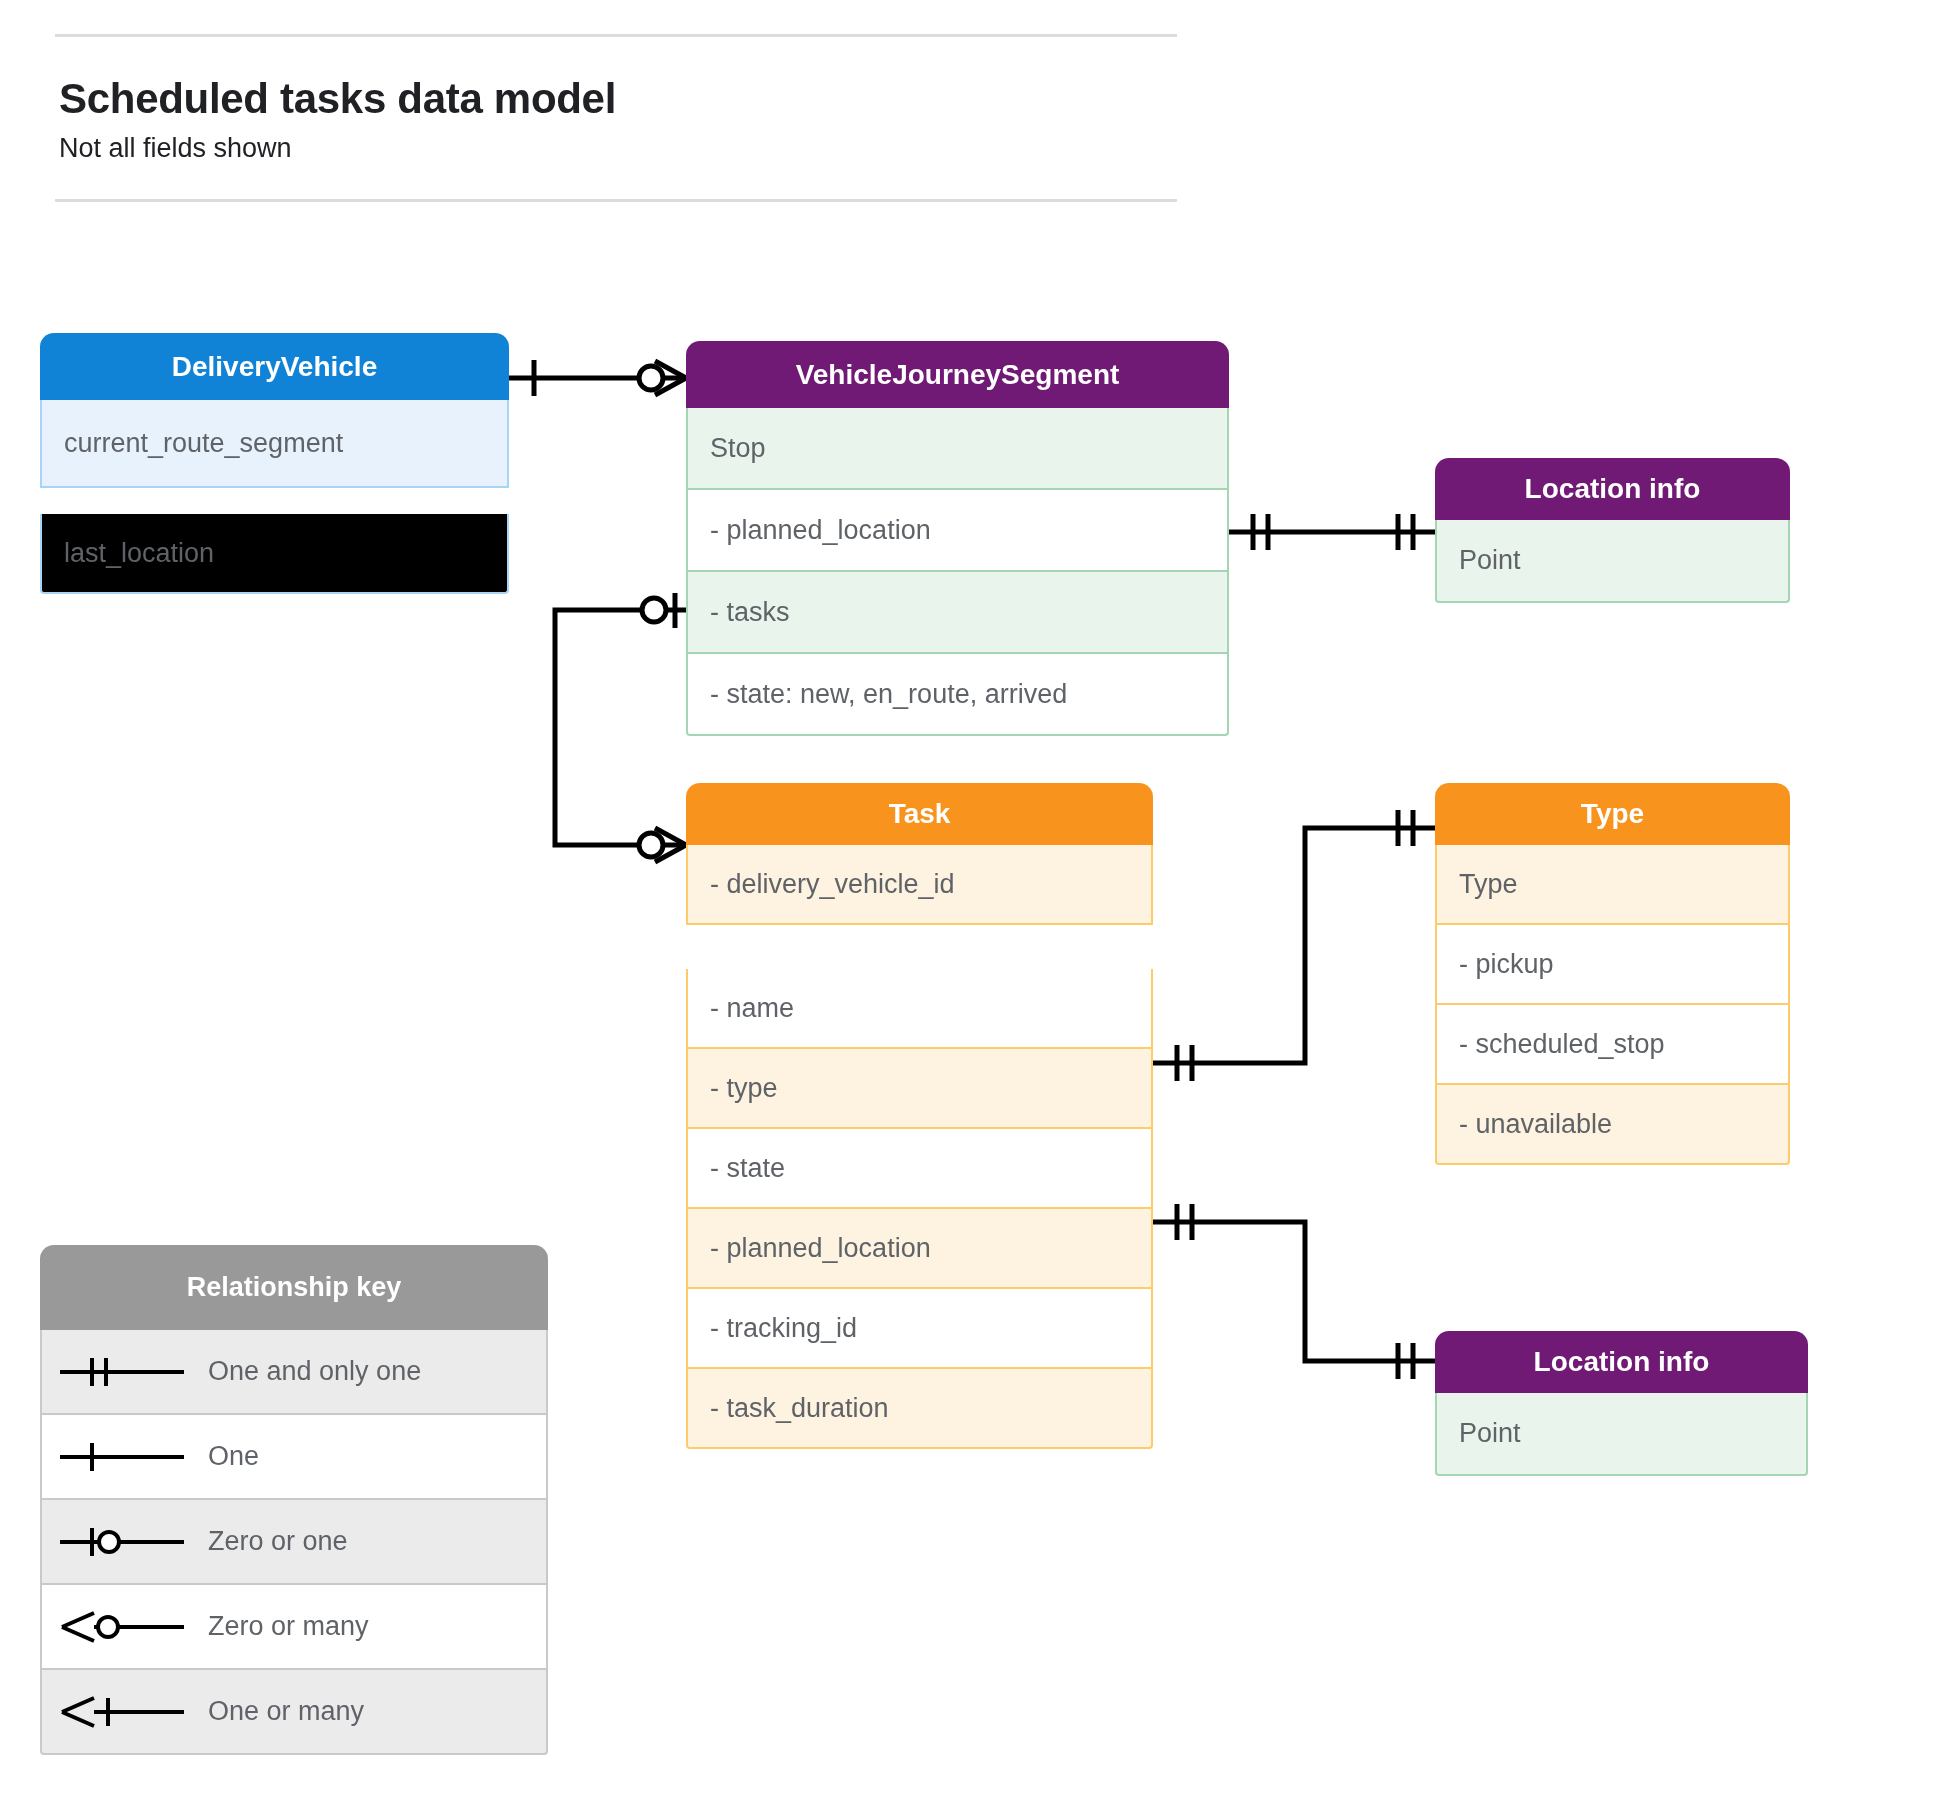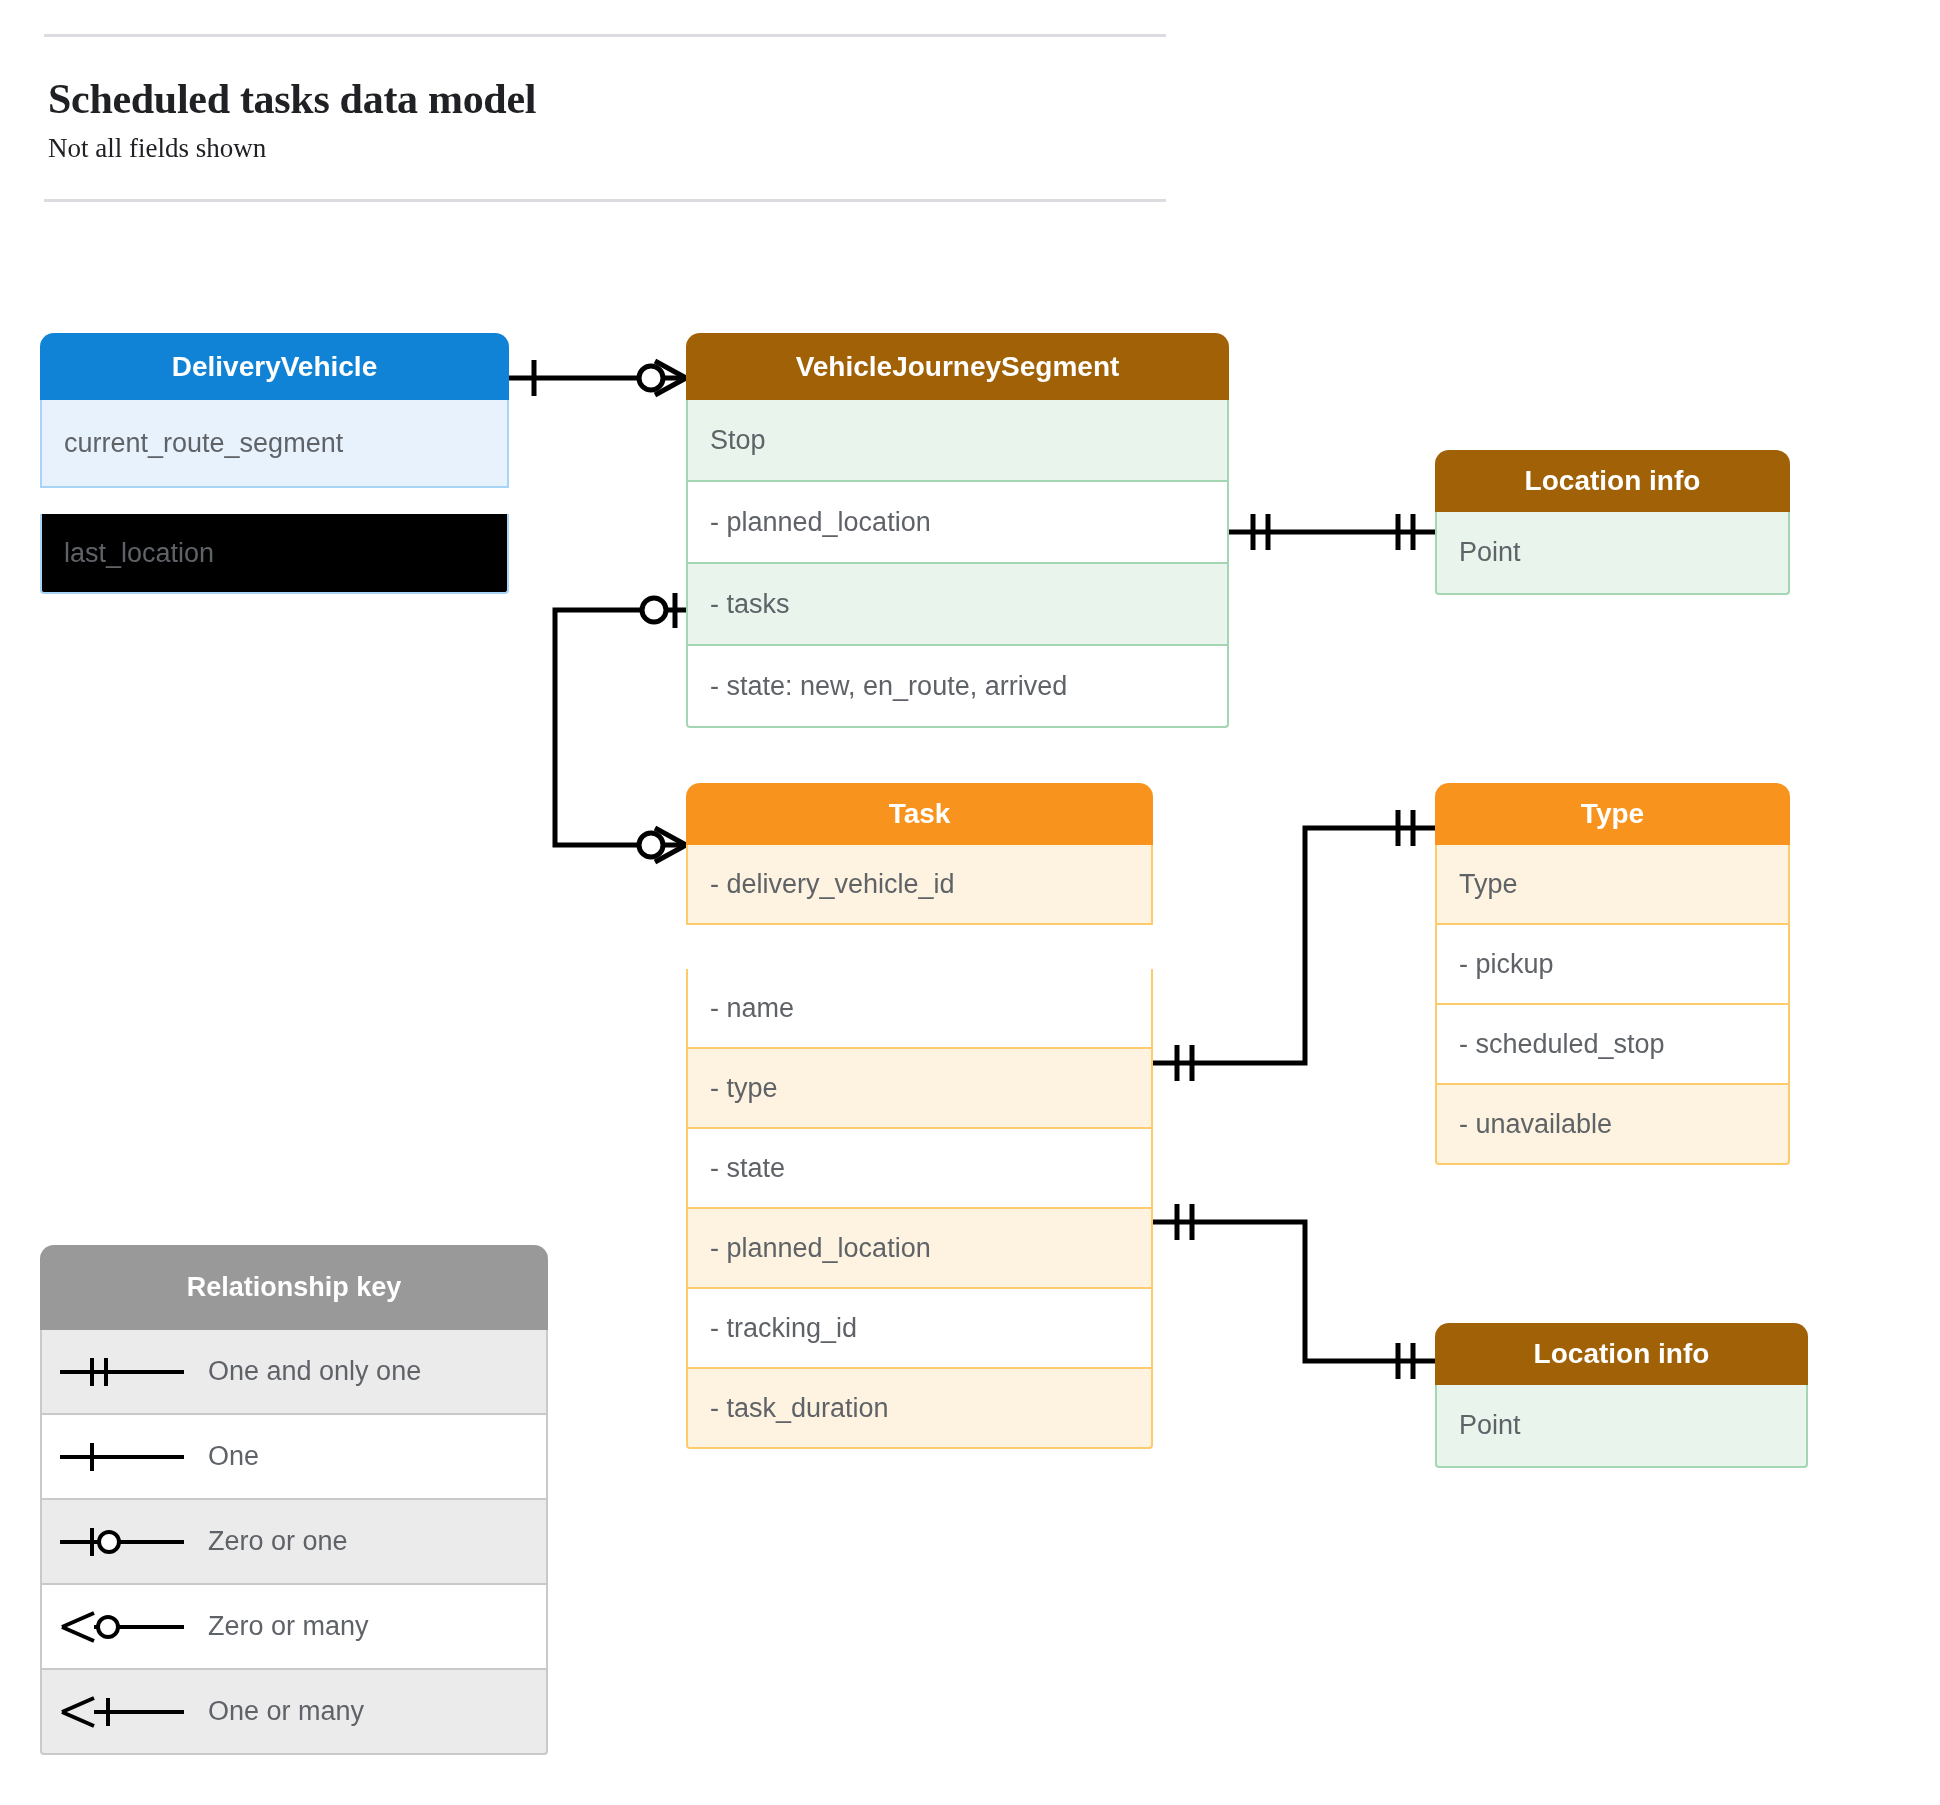--- a/index.html
+++ b/index.html
@@ -16,24 +16,23 @@
     position: relative;
     width: 1940px;
     height: 1805px;
     overflow: hidden;
     background: #ffffff;
   }
 
   
   #header-block {
     position: absolute;
-    left: 44px;
+    left: 55px;
     top: 34px;
     width: 1122px;
-    font-family: Liberation Serif, serif;
   }
   .rule {
     height: 3px;
     background: #dadce0;
     width: 100%;
   }
   #page-title {
     font-size: 42px;
     font-weight: bold;
     color: #202124;
@@ -80,21 +79,21 @@
   .row.first { border-top-width: 0; }
   .row.last { border-radius: 0 0 4px 4px; }
 
   
   .t-blue .entity-header { background: #1083d6; }
   .t-blue .row { border-color: #a8d4f5; }
   .t-blue .row.alt  { background: #e8f2fd; }
   .t-blue .row.plain{ background: #000000; margin-top: 26px; }
 
   
-  .t-green .entity-header { background: #a16207; }
+  .t-green .entity-header { background: #701a75; margin-top: 8px; }
   .t-green .row { border-color: #a5d6b3; }
   .t-green .row.alt  { background: #e9f4ec; }
   .t-green .row.plain{ background: #ffffff; }
 
   
   .t-orange .entity-header { background: #f8941d; }
   .t-orange .row { border-color: #fccb6a; }
   .t-orange .row.alt  { background: #fdf3e0; }
   .t-orange .row.plain{ background: #ffffff; }
 

